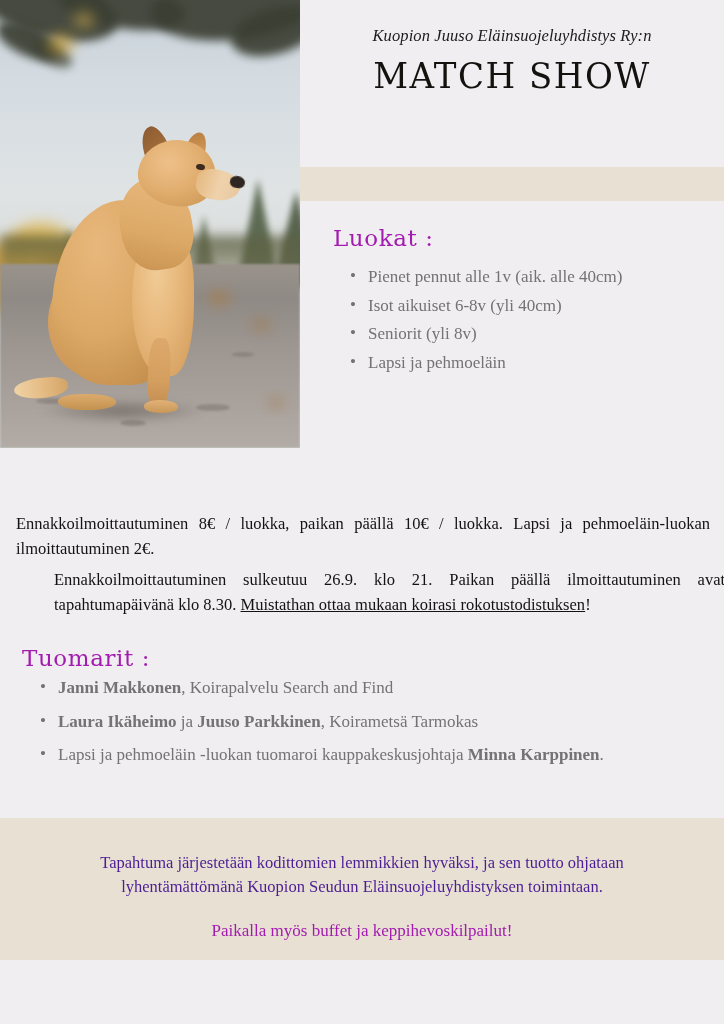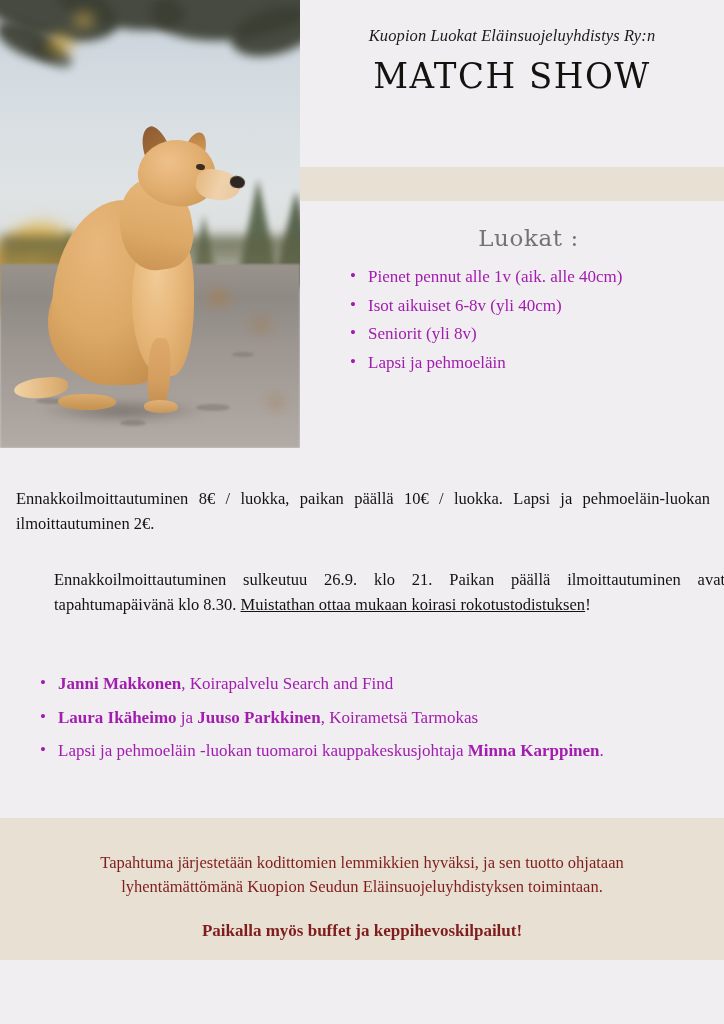--- a/index.html
+++ b/index.html
@@ -238,88 +238,87 @@
   .classes {
     position: absolute;
     left: 300px; top: 225px;
     width: 424px;
   }
   .section-head {
     font-family: "DejaVu Serif", "Liberation Serif", serif;
     font-size: 23px;
     font-weight: 400;
     letter-spacing: .6px;
-    color: #737373;
-    text-align: center;
+    color: #a21caf;
   }
   .classes .section-head { margin-left: 33px; }
   ul.bullets {
     list-style: none;
     margin: 14px 0 0 0;
     padding: 0;
   }
   ul.bullets li {
     position: relative;
     padding-left: 18px;
     margin-bottom: 4px;
     font-size: 17px;
     line-height: 1.45;
-    color: #a21caf;
+    color: #737373;
   }
   ul.bullets li::before {
     content: "•";
     position: absolute;
     left: 0; top: -1px;
     font-size: 17px;
   }
   .classes ul.bullets { margin-left: 50px; }
 
   
   .para {
     position: absolute;
     left: 16px;
     width: 694px;
     font-size: 16.5px;
     line-height: 1.5;
     color: #131313;
     text-align: justify;
   }
-  .p1 { top: 487px; }
+  .p1 { top: 512px; }
   .p2 { top: 568px; margin-left: 38px; }
   .underline { text-decoration: underline; }
 
   
   .judges {
     position: absolute;
     left: 22px; top: 645px;
     width: 690px;
   }
-  .judges ul.bullets { margin-left: 18px; margin-top: 27px; }
+  .judges ul.bullets { margin-left: 18px; margin-top: 5px; }
   .judges ul.bullets li { margin-bottom: 9px; }
   b { font-weight: 700; }
 
   
   .footer {
     position: absolute;
     left: 0; top: 818px;
     width: 724px; height: 142px;
     text-align: center;
   }
   .footer-main {
     padding: 33px 42px 0 42px;
     font-size: 16.5px;
     line-height: 1.45;
-    color: #7f1d1d;
+    color: #4c1d95;
     font-family: Liberation Serif, serif;
   }
   .footer-bold {
     margin-top: 22px;
     font-size: 17px;
-    font-weight: 700;
-    color: #7f1d1d;
+    font-weight: 400;
+    color: #a21caf;
   }
 </style>
 </head>
 <body>
 
 <div class="poster">
 
   <div class="photo">
     <div class="ph-sky"></div>
 
@@ -371,41 +370,42 @@
       <div class="dog-muzzle"></div>
       <div class="dog-eye"></div>
       <div class="dog-nose"></div>
     </div>
   </div>
 
   <div class="band-top"></div>
   <div class="band-bottom"></div>
 
   <div class="header">
-    <div class="org">Kuopion Luokat Eläinsuojeluyhdistys Ry:n</div>
+    <div class="org">Kuopion Juuso Eläinsuojeluyhdistys Ry:n</div>
     <div class="title">MATCH SHOW</div>
     <div class="when">
     </div>
   </div>
 
   <div class="classes">
     <div class="section-head">Luokat :</div>
     <ul class="bullets">
       <li>Pienet pennut alle 1v (aik. alle 40cm)</li>
       <li>Isot aikuiset 6-8v (yli 40cm)</li>
       <li>Seniorit (yli 8v)</li>
       <li>Lapsi ja pehmoeläin</li>
     </ul>
   </div>
 
   <div class="para p1">Ennakkoilmoittautuminen 8€ / luokka, paikan päällä 10€ / luokka. Lapsi ja pehmoeläin-luokan ilmoittautuminen 2€.</div>
 
   <div class="para p2"><span>Ennakkoilmoittautuminen sulkeutuu 26.9. klo 21. Paikan päällä ilmoittautuminen avataan tapahtumapäivänä klo 8.30. </span><span class="underline">Muistathan ottaa mukaan koirasi rokotustodistuksen</span><span>!</span></div>
 
   <div class="judges">
+    <div class="section-head">Tuomarit :</div>
     <ul class="bullets">
       <li><b>Janni Makkonen</b><span>, Koirapalvelu Search and Find</span></li>
       <li><b>Laura Ikäheimo</b><span> ja </span><b>Juuso Parkkinen</b><span>, Koirametsä Tarmokas</span></li>
       <li><span>Lapsi ja pehmoeläin -luokan tuomaroi kauppakeskusjohtaja </span><b>Minna Karppinen</b><span>.</span></li>
     </ul>
   </div>
 
   <div class="footer">
     <div class="footer-main">Tapahtuma järjestetään kodittomien lemmikkien hyväksi, ja sen tuotto ohjataan lyhentämättömänä Kuopion Seudun Eläinsuojeluyhdistyksen toimintaan.</div>
     <div class="footer-bold">Paikalla myös buffet ja keppihevoskilpailut!</div>

